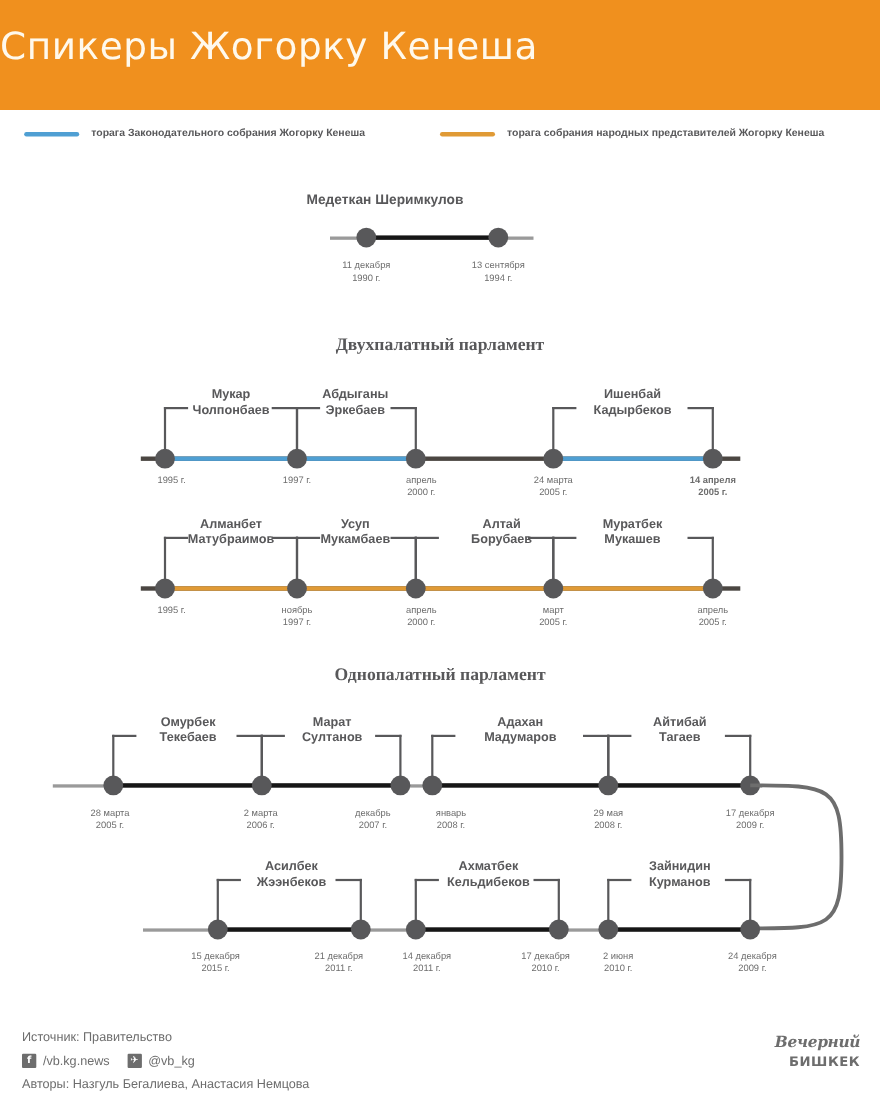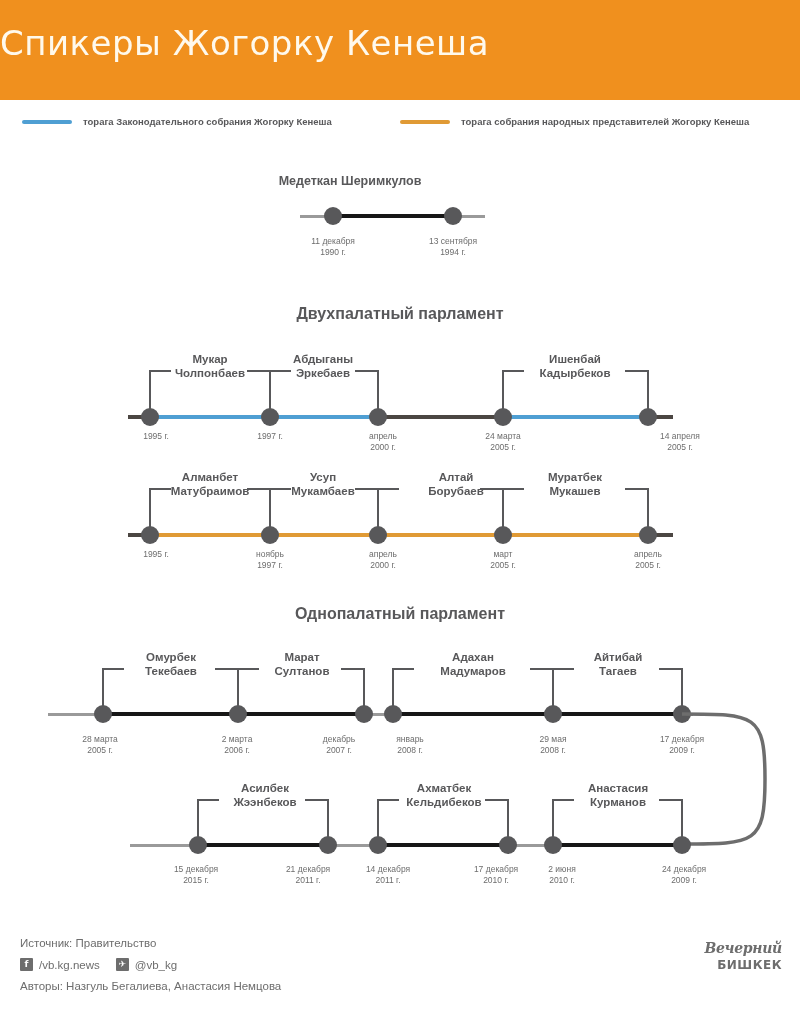--- a/index.html
+++ b/index.html
@@ -30,21 +30,21 @@
   .legend{position:absolute;left:0;top:108px;width:742px;height:30px;}
   .legend-item{position:absolute;display:flex;align-items:center;}
   .legend-swatch{display:inline-block;width:50px;height:4px;border-radius:2px;margin-right:11px;}
   .legend-label{font-size:9.5px;font-weight:bold;color:#58585a;white-space:nowrap;}
   #legend-blue{left:22px;top:8px;}
   #legend-orange{left:400px;top:8px;}
 
   
   .section-title{
     position:absolute;width:800px;left:0;text-align:center;
-    font-size:16px;font-weight:bold;color:#58585a;
+    font-size:16px;font-weight:bold;color:#58585a;font-family:Liberation Serif, serif;
   }
   .person-title{
     position:absolute;width:700px;left:0;text-align:center;
     font-size:12.5px;font-weight:bold;color:#58585a;
   }
 
   
   .tl{position:absolute;left:0;top:0;width:800px;height:1014px;pointer-events:none;}
   .seg{position:absolute;height:4px;border-radius:0;}
   .seg.dark{background:#4b4642;}
@@ -251,35 +251,35 @@
 Султанов</div>
   <div class="nm" style="left:473px;top:650px;">Адахан
 Мадумаров</div>
   <div class="nm" style="left:618px;top:650px;">Айтибай
 Тагаев</div>
 
   <div class="nm" style="left:265px;top:781px;">Асилбек
 Жээнбеков</div>
   <div class="nm" style="left:444px;top:781px;">Ахматбек
 Кельдибеков</div>
-  <div class="nm" style="left:618px;top:781px;">Анастасия
+  <div class="nm" style="left:618px;top:781px;">Зайнидин
 Курманов</div>
 
   <div class="date" style="left:333px;top:236px;">11 декабря
 1990 г.</div>
   <div class="date" style="left:453px;top:236px;">13 сентября
 1994 г.</div>
 
   <div class="date" style="left:156px;top:431px;">1995 г.</div>
   <div class="date" style="left:270px;top:431px;">1997 г.</div>
   <div class="date" style="left:383px;top:431px;">апрель
 2000 г.</div>
   <div class="date" style="left:503px;top:431px;">24 марта
 2005 г.</div>
-  <div class="date" style="left:680px;top:431px;">14 апреля
+  <div class="date" style="left:648px;top:431px;font-weight:bold;">14 апреля
 2005 г.</div>
 
   <div class="date" style="left:156px;top:549px;">1995 г.</div>
   <div class="date" style="left:270px;top:549px;">ноябрь
 1997 г.</div>
   <div class="date" style="left:383px;top:549px;">апрель
 2000 г.</div>
   <div class="date" style="left:503px;top:549px;">март
 2005 г.</div>
   <div class="date" style="left:648px;top:549px;">апрель

